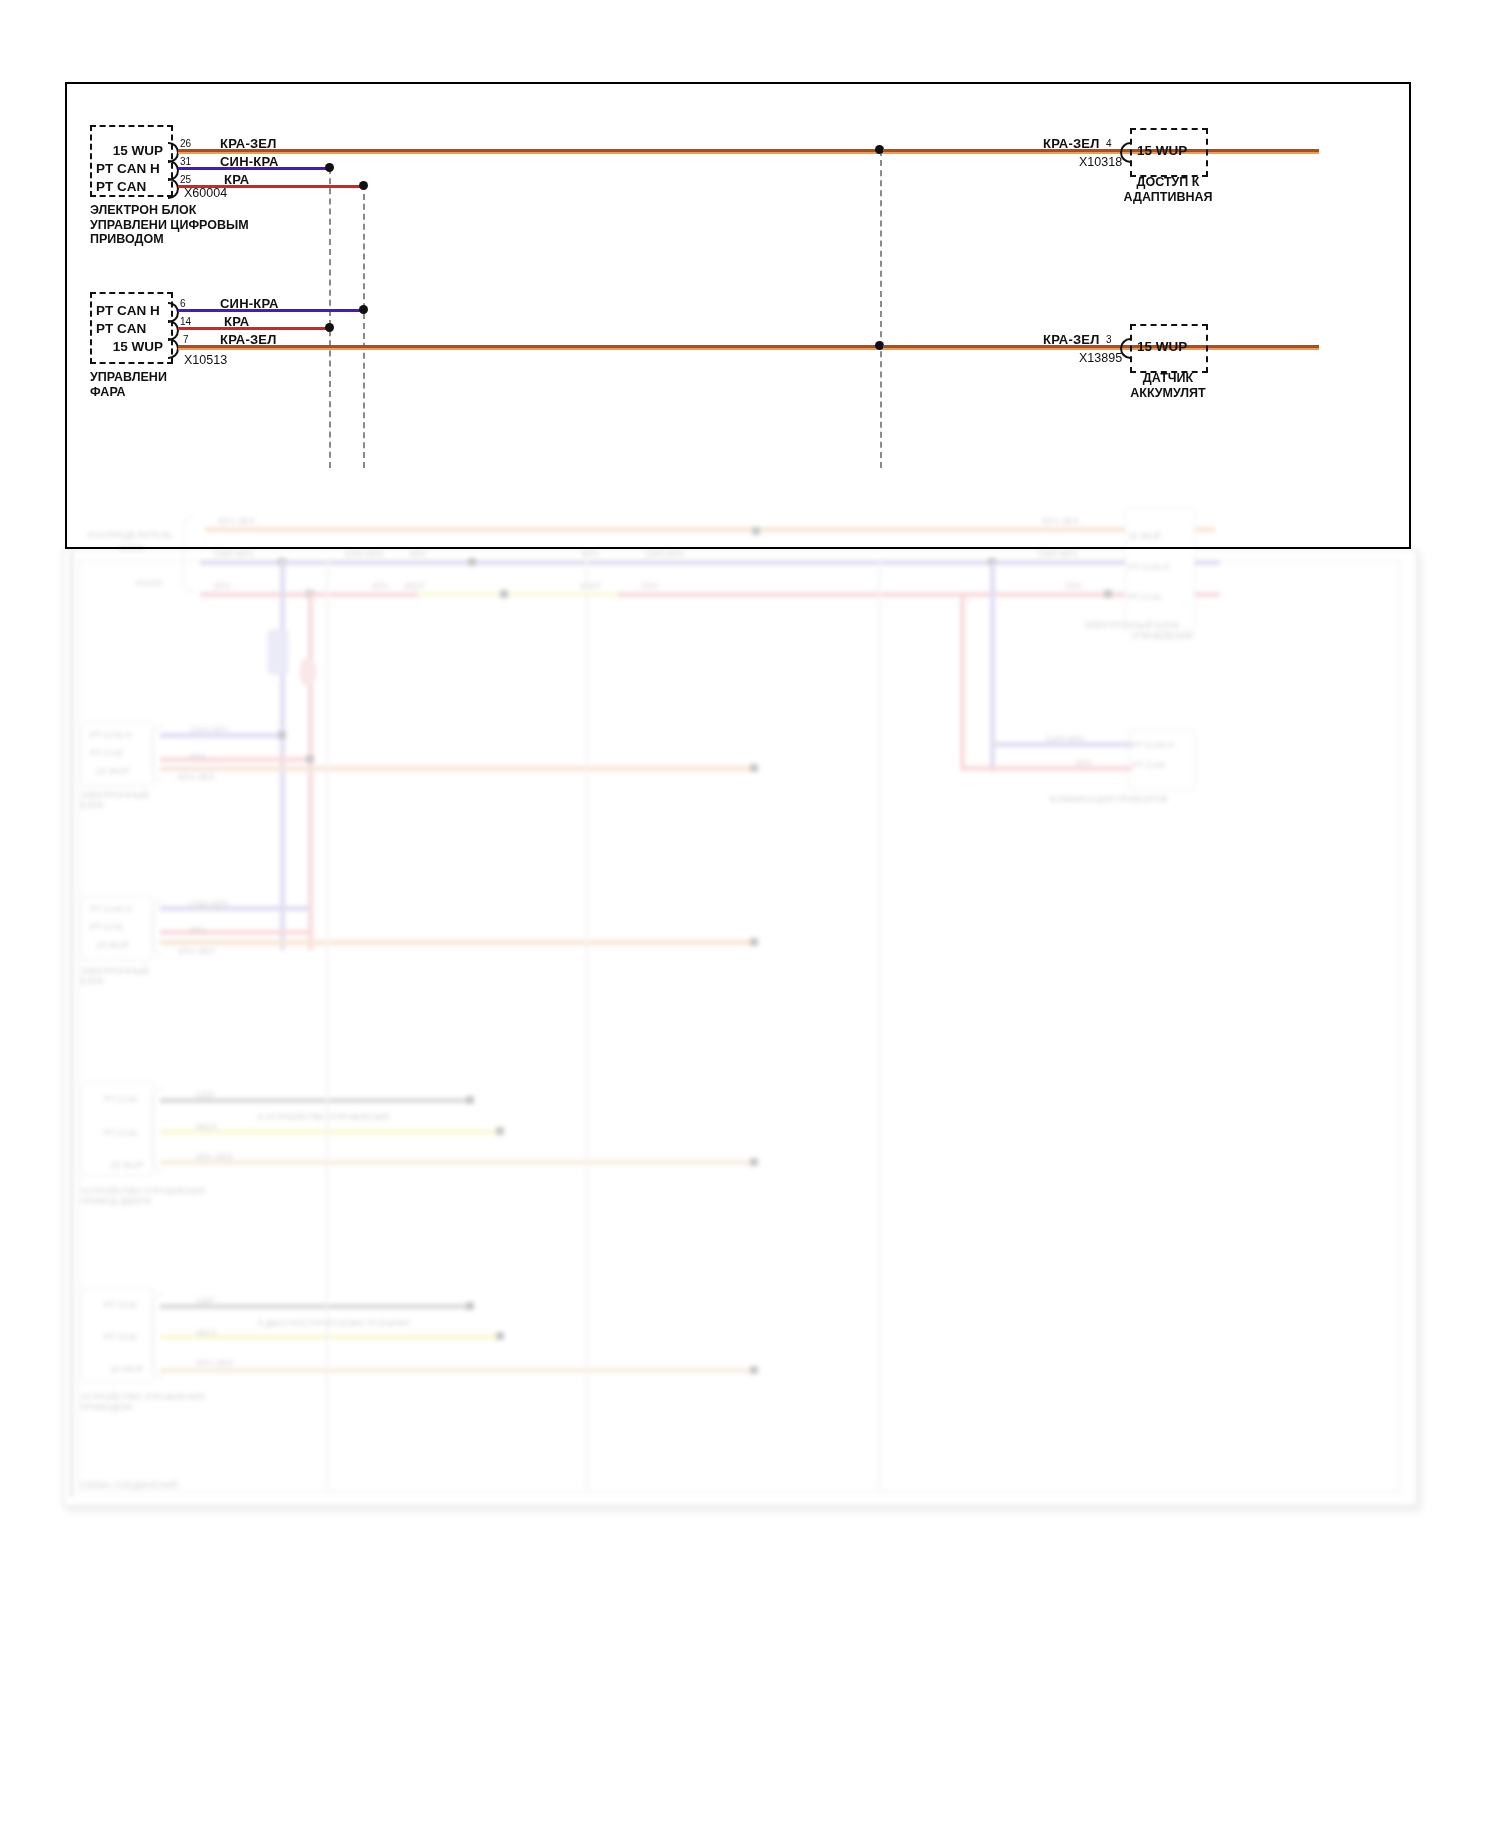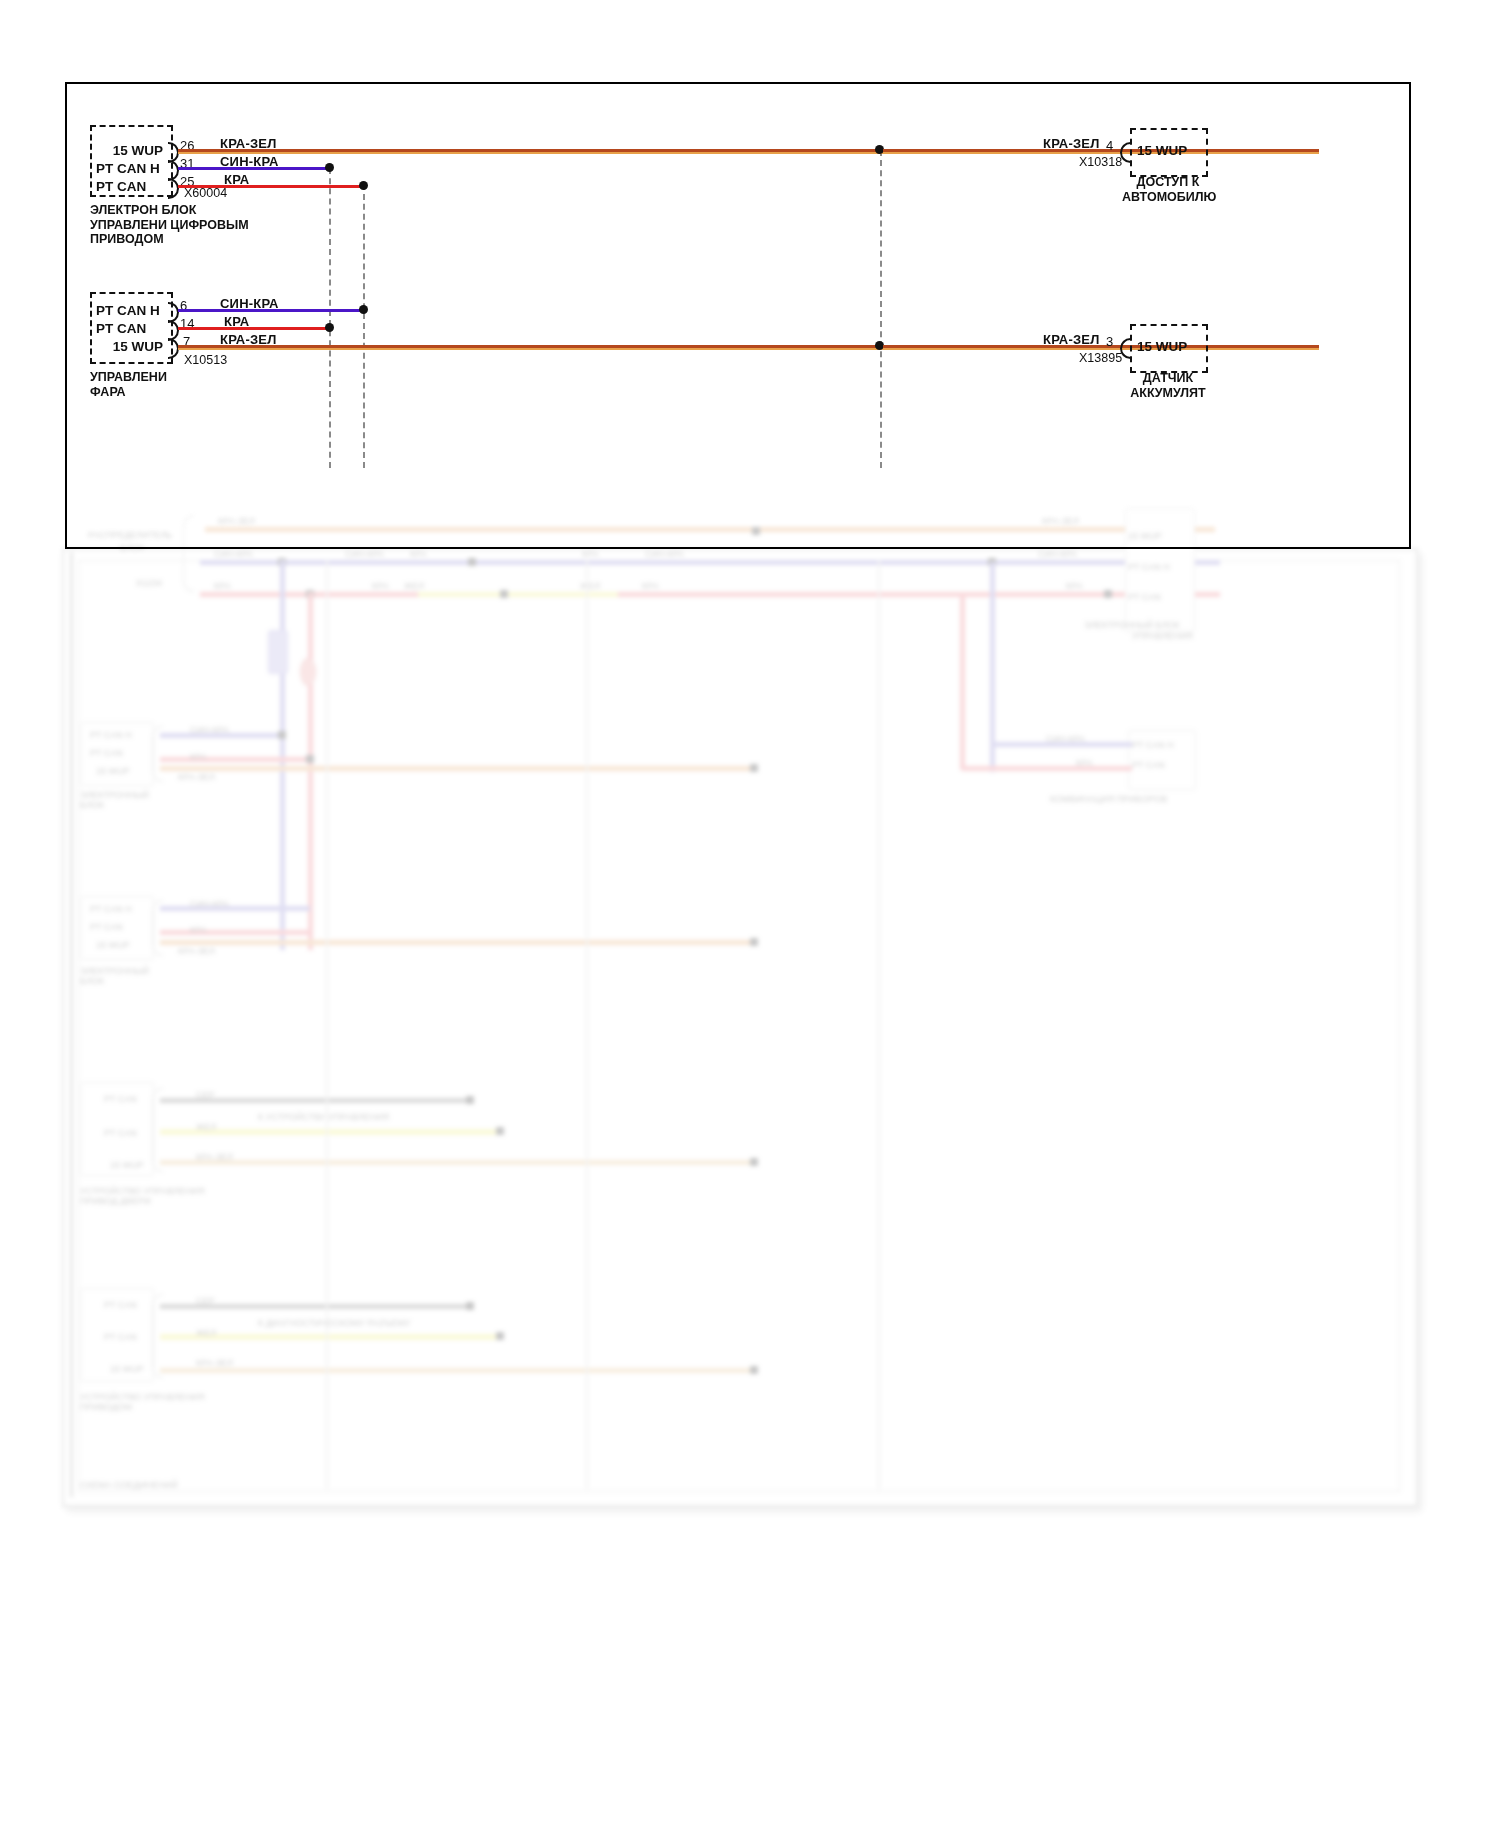--- a/index.html
+++ b/index.html
@@ -94,21 +94,21 @@
   }
   .conn-label {
     position: absolute;
     font-size: 13.5px;
     font-weight: 700;
     color: #111;
     white-space: nowrap;
   }
   .pin-num {
     position: absolute;
-    font-size: 13px;
+    font-size: 10px;
     color: #111;
     white-space: nowrap;
   }
   .wire-name {
     position: absolute;
     font-size: 13px;
     font-weight: 700;
     color: #111;
     white-space: nowrap;
     letter-spacing: 0.2px;
@@ -364,21 +364,21 @@
 
 <div class="wire-name" style="left:1043px; top:136px;">КРА-ЗЕЛ</div>
 <div class="pin-num" style="left:1106px; top:138px;">4</div>
 <div class="conn-id" style="left:1079px; top:155px;">X10318</div>
 
 <div class="pinhook-l" style="left:1120px; top:142px;"></div>
 
 <div class="conn-box" style="left:1130px; top:128px; width:74px; height:45px;"></div>
 <div class="conn-label" style="left:1137px; top:143px;">15 WUP</div>
 <div class="dev-name" style="left:1122px; top:175px; width:92px; text-align:center;">ДОСТУП К
-АВТОМОБИЛЮ</div>
+АДАПТИВНАЯ</div>
 
 <div class="wire" style="left:883px; top:345px; width:436px; background:#b5481e;"></div>
 <div class="wire" style="left:883px; top:348px; width:436px; height:1.6px; background:#e8a14a;"></div>
 
 <div class="wire-name" style="left:1043px; top:332px;">КРА-ЗЕЛ</div>
 <div class="pin-num" style="left:1106px; top:334px;">3</div>
 <div class="conn-id" style="left:1079px; top:351px;">X13895</div>
 
 <div class="pinhook-l" style="left:1120px; top:338px;"></div>
 

